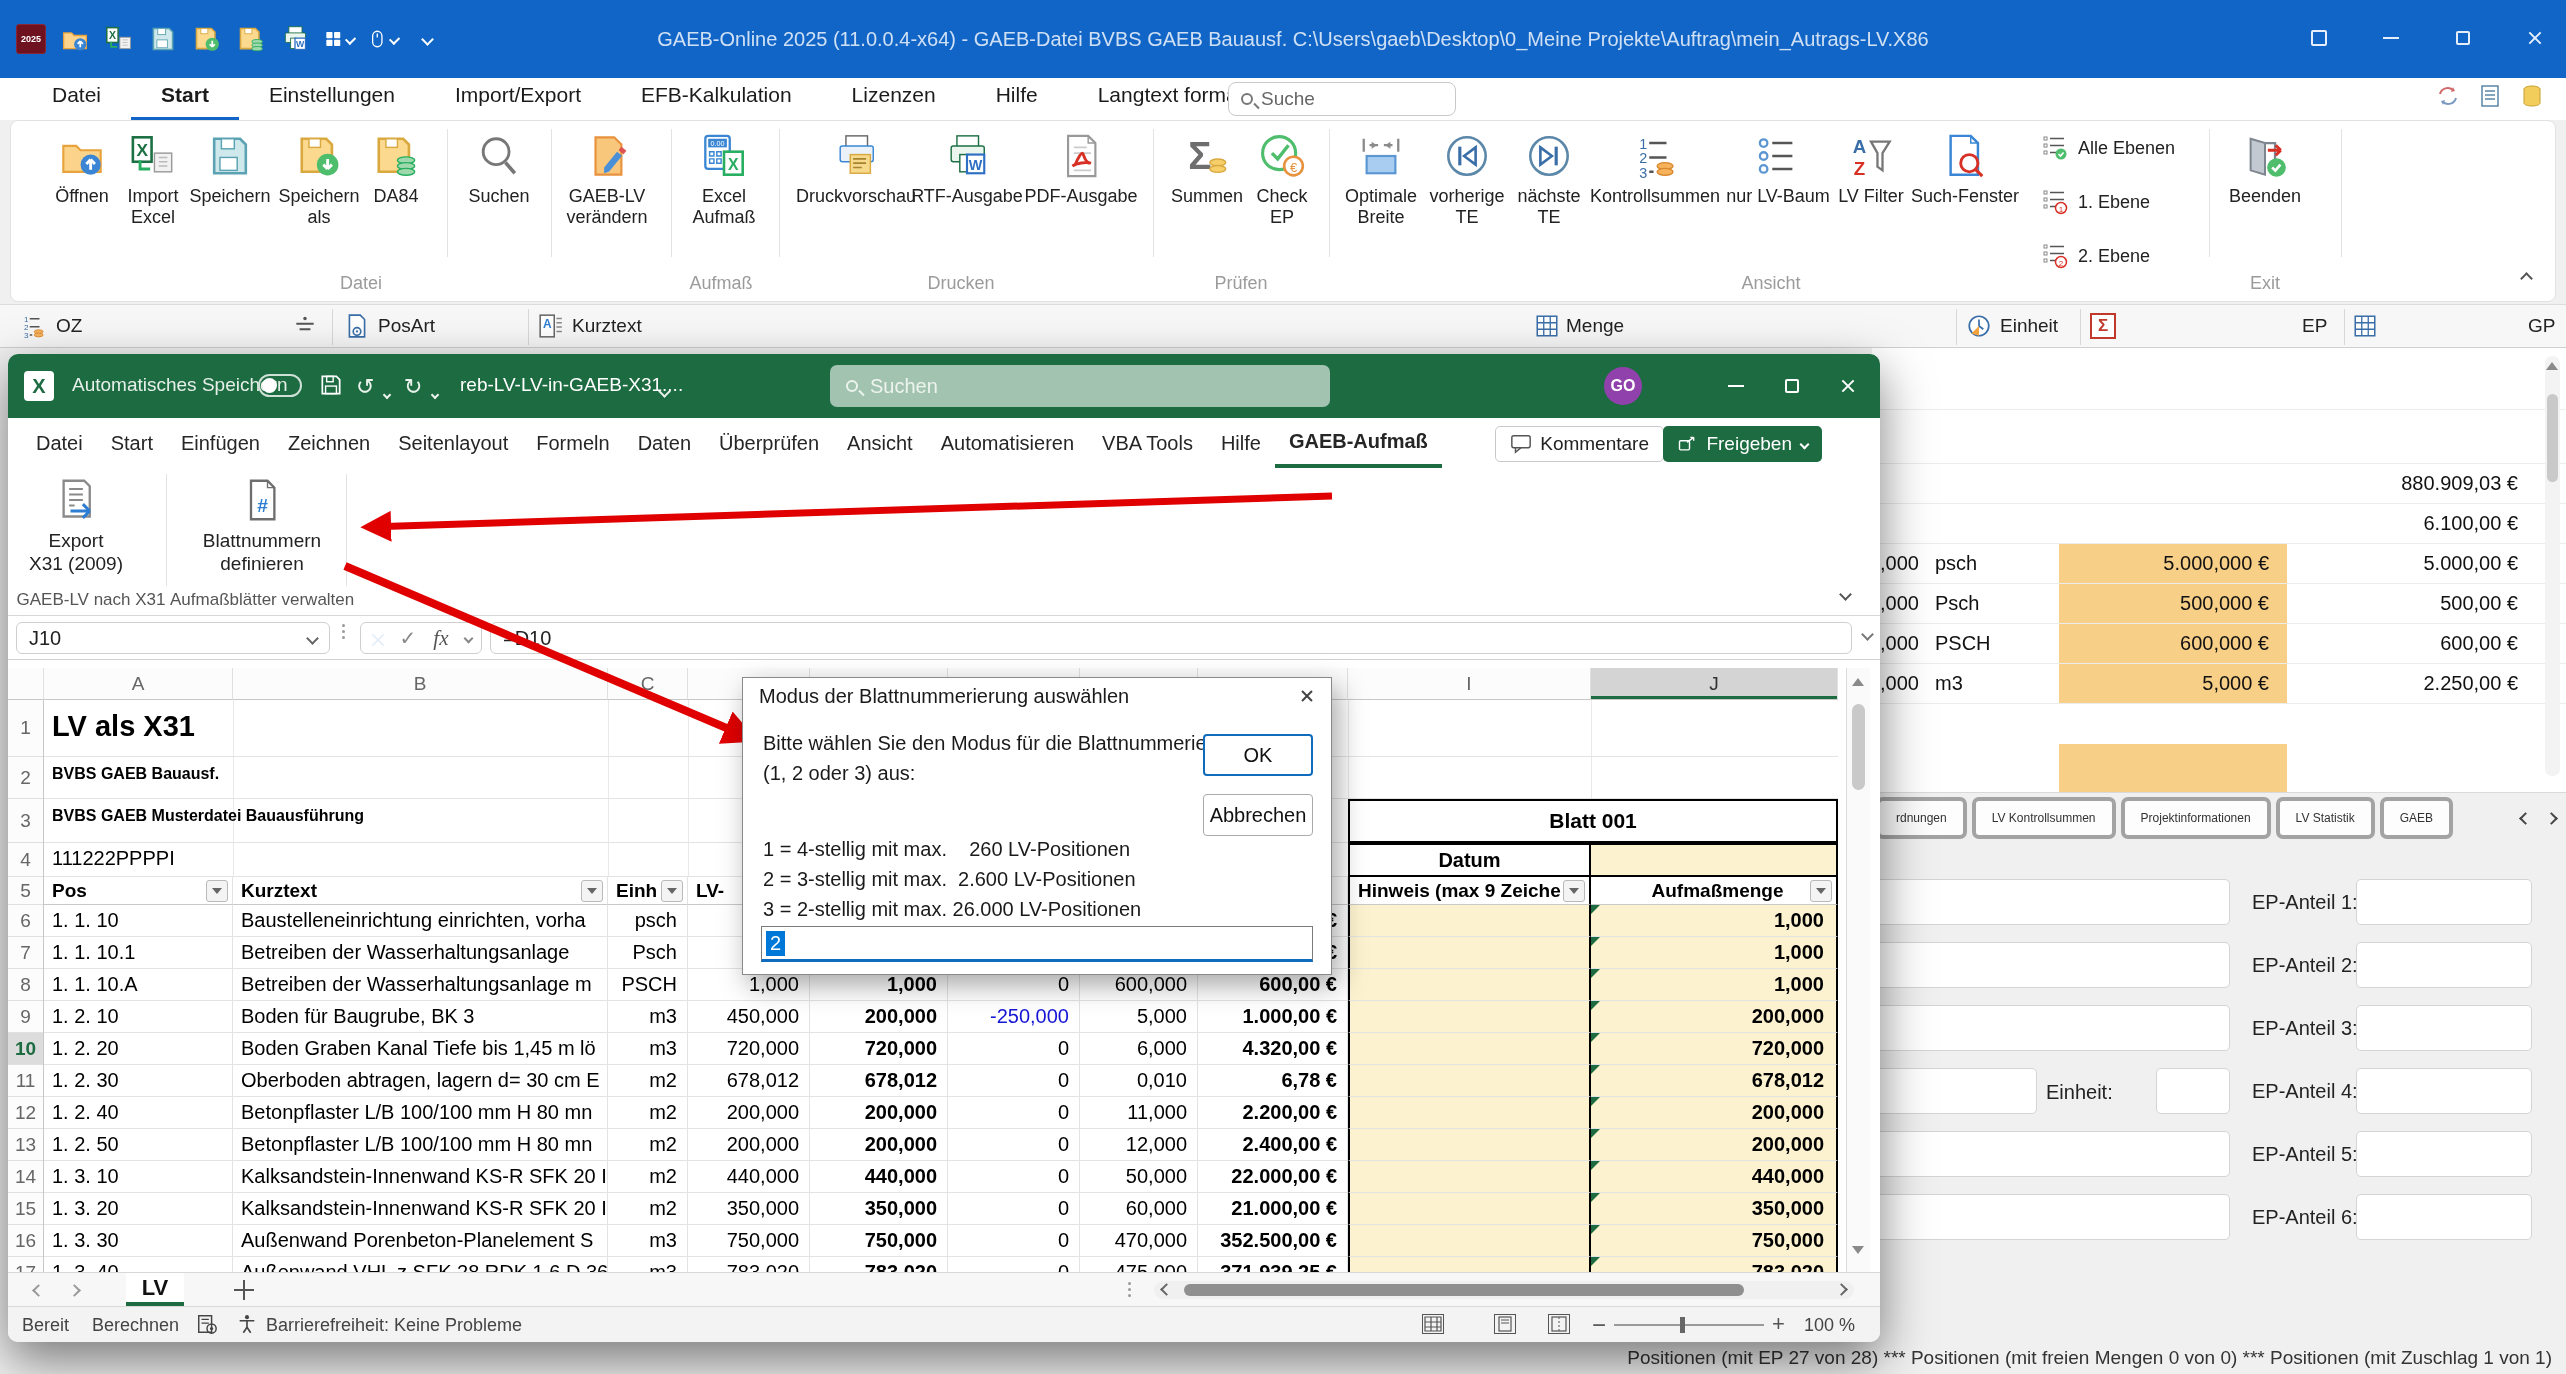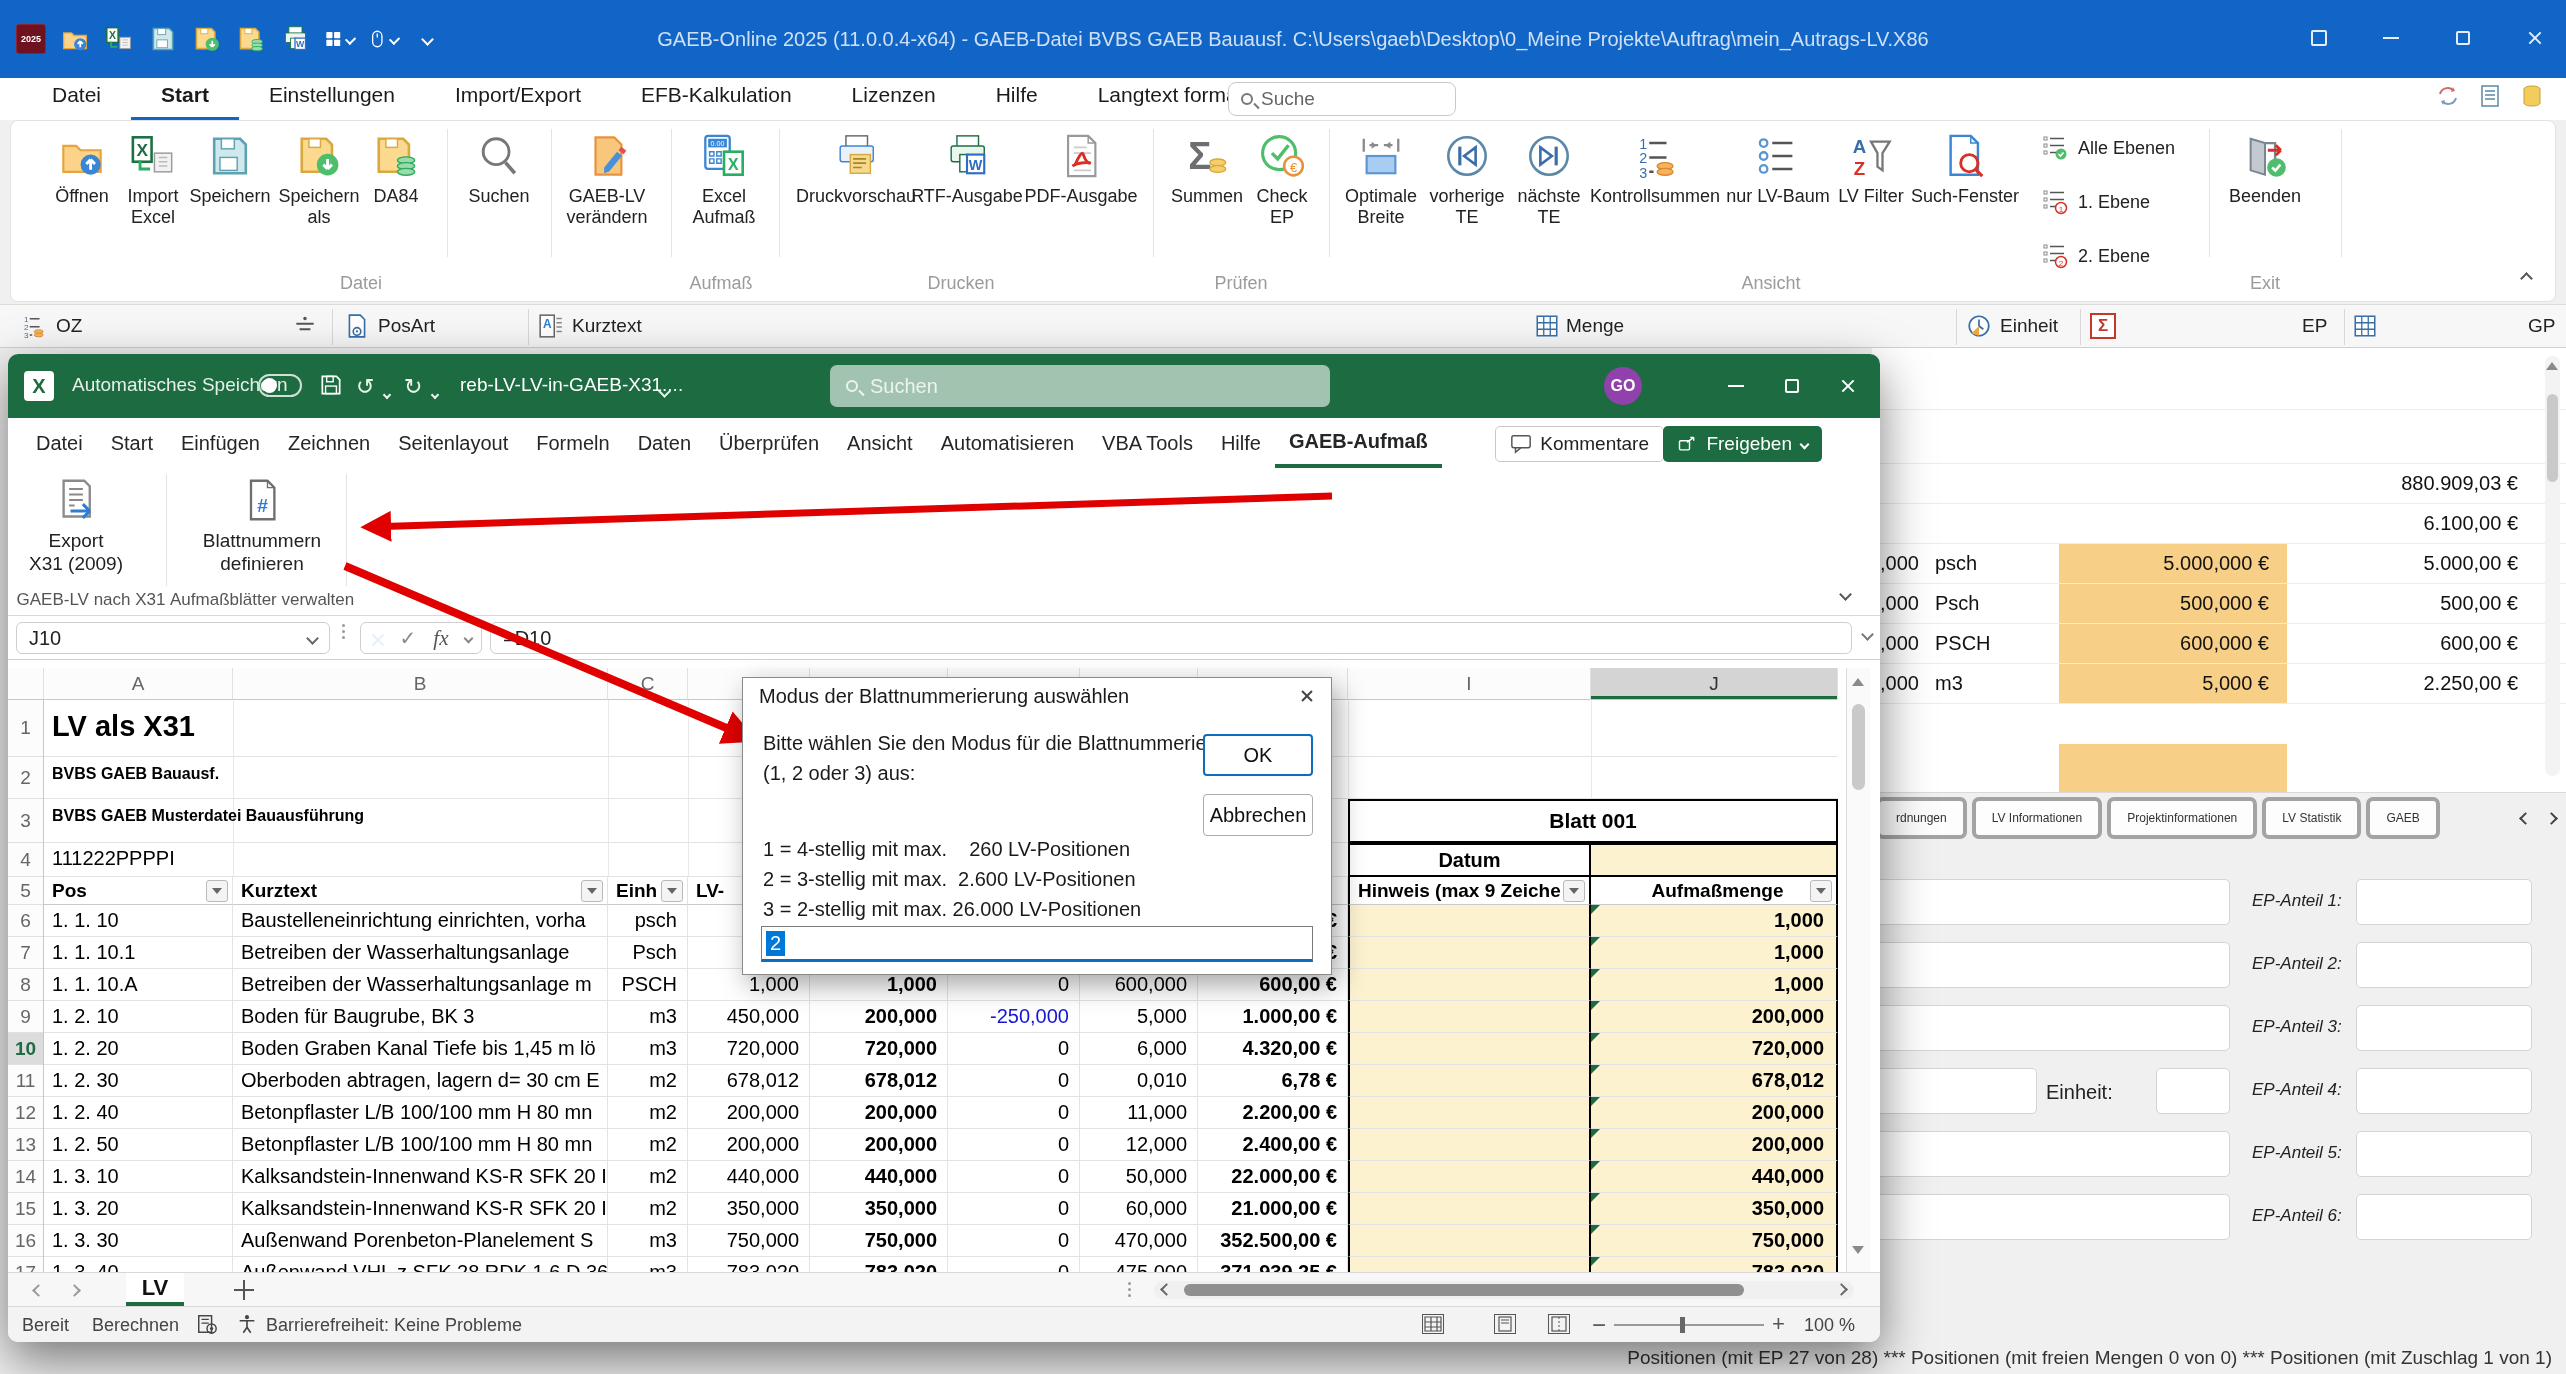--- a/index.html
+++ b/index.html
@@ -67,21 +67,21 @@
   .g-vscroll .thumb { position:absolute; left:2px; top:38px; width:11px; height:88px; background:#c9c9c9; border-radius:6px; }
   .tri-up { width:0; height:0; border-left:6px solid transparent; border-right:6px solid transparent; border-bottom:8px solid #8a8a8a; }
   .tri-down { width:0; height:0; border-left:6px solid transparent; border-right:6px solid transparent; border-top:8px solid #8a8a8a; }
 
   
   .g-sidepanel { position:absolute; left:1870px; top:792px; width:696px; height:550px; background:#f0f0f0; border-top:1px solid #d9d9d9; }
   .sp-tabs { position:absolute; left:6px; top:4px; display:flex; gap:5px; align-items:center; }
   .sp-tab { height:42px; background:#fdfdfd; border:4px solid #a3a3a3; border-radius:7px; display:flex; align-items:center; justify-content:center; padding:0 16px; font-size:12px; color:#333; white-space:nowrap; }
   .sp-arrow { width:26px; height:30px; display:flex; align-items:center; justify-content:center; color:#444; }
   .fld { position:absolute; background:#fff; border:1px solid #d4d4d4; border-radius:5px; height:46px; }
-  .ep-label { position:absolute; font-size:17px; color:#222; width:120px; text-align:left;font-style:italic; }
+  .ep-label { position:absolute; font-size:20px; color:#222; width:120px; text-align:left; }
   .sp-einheit { position:absolute; font-size:20px; color:#222; }
 
   .g-statusbar { position:absolute; left:0; top:1342px; width:2566px; height:32px; background:#f0f0f0; display:flex; align-items:center; justify-content:flex-end; padding-right:14px; font-size:19px; color:#333; }
 
   
   .excel-window { position:absolute; left:8px; top:354px; width:1872px; height:988px; background:#fff; border-radius:10px; box-shadow:0 18px 50px rgba(0,0,0,0.5); z-index:10; overflow:hidden; }
   .x-titlebar { position:absolute; left:0; top:0; width:100%; height:64px; background:#1d6b41; color:#eaf2ec; }
   .x-appicon { position:absolute; left:16px; top:17px; width:30px; height:30px; background:#fff; border-radius:4px; color:#1d6b41; font-weight:bold; font-size:20px; display:flex; align-items:center; justify-content:center; }
   .x-autosave { position:absolute; left:64px; top:20px; font-size:19px; color:#e6efe9; }
   .x-toggle { position:absolute; left:250px; top:20px; width:44px; height:23px; border:2px solid #cfe0d6; border-radius:12px; }
@@ -715,21 +715,21 @@
     <div class="g-sliver"></div>
     <div class="g-vscroll">
       <div class="tri-up" style="position:absolute;left:1px;top:6px"></div>
       <div class="thumb"></div>
     </div>
   </div>
 
   <div class="g-sidepanel">
     <div class="sp-tabs">
         <div class="sp-tab">rdnungen</div>
-        <div class="sp-tab">LV Informationen</div>
+        <div class="sp-tab">LV Kontrollsummen</div>
         <div class="sp-tab">Projektinformationen</div>
         <div class="sp-tab">LV Statistik</div>
         <div class="sp-tab">GAEB</div>
       </div>
     <div class="sp-arrow" style="position:absolute;left:642px;top:10px">
         <span class="chev left"></span>
       </div>
     <div class="sp-arrow" style="position:absolute;left:668px;top:10px">
         <span class="chev right"></span>
       </div>

